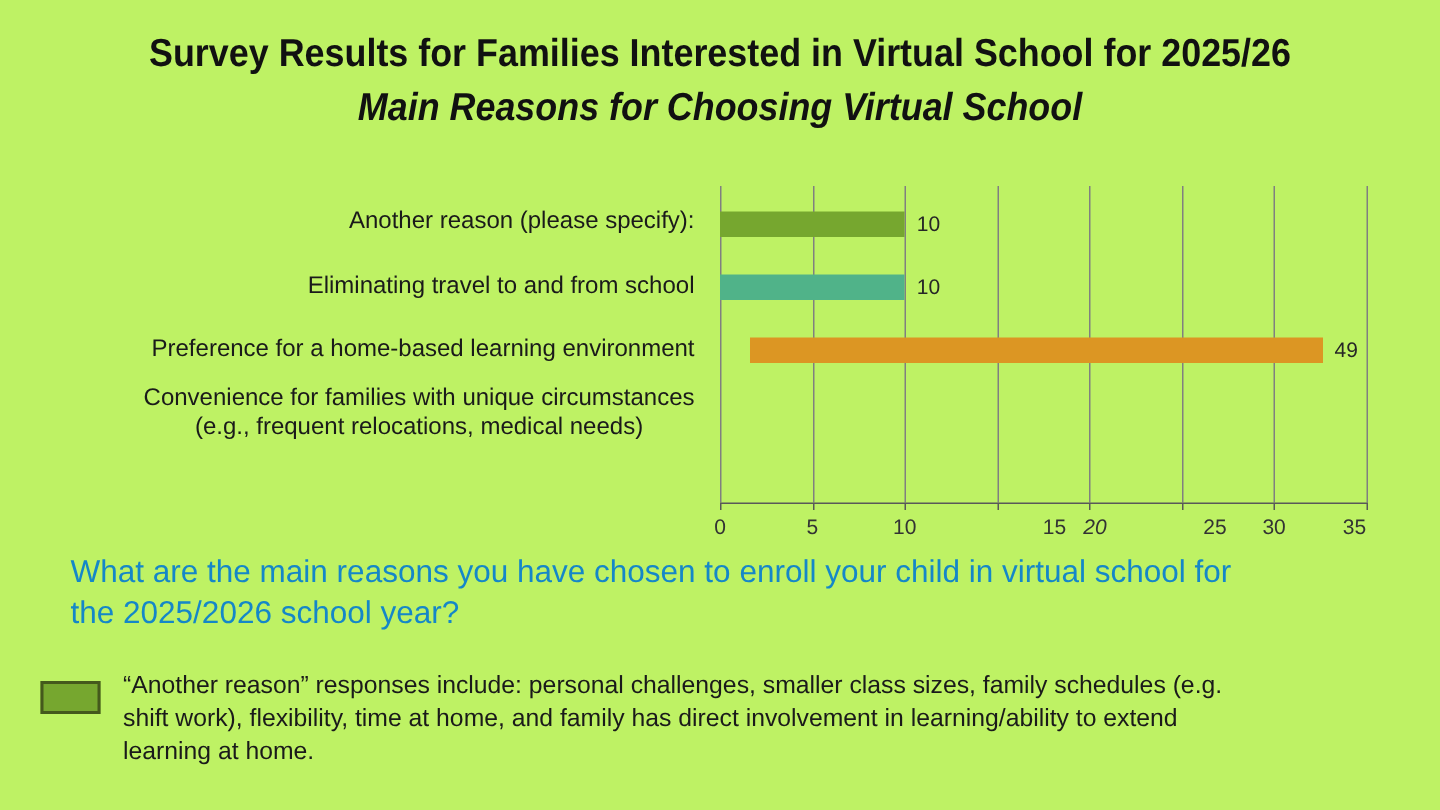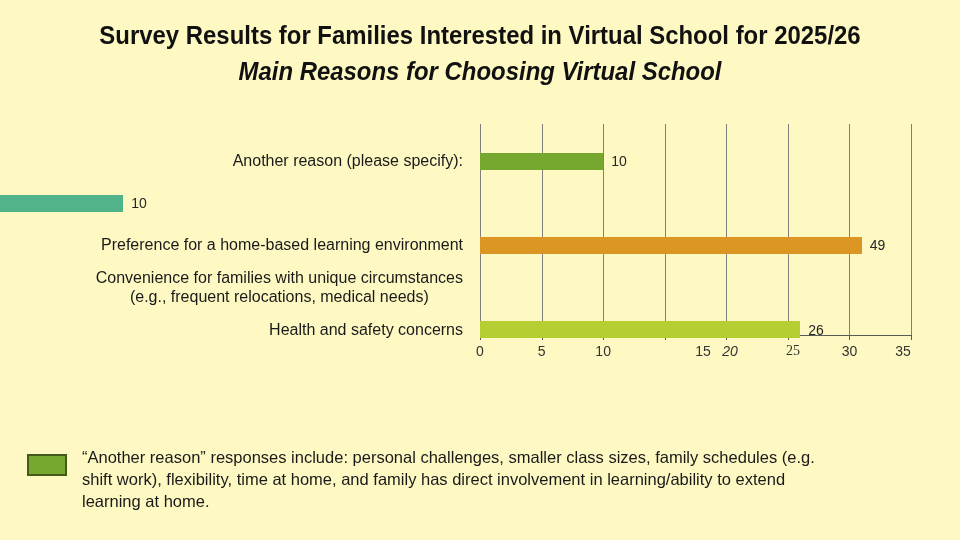--- a/index.html
+++ b/index.html
@@ -1,36 +1,36 @@
 <!DOCTYPE html>
 <html><head>
 <meta charset="utf-8">
 <style>
   html,body{margin:0;padding:0;background:#e9e9e9;}
   .slide{
-    position:relative;width:960px;height:540px;background:#fef9c3;
+    position:relative;width:960px;height:540px;background:#bef264;
     font-family:"Liberation Sans", sans-serif;overflow:hidden;margin:0 auto;
   }
   
   .title-line{
     position:absolute;left:0;width:960px;text-align:center;color:#111111;
     font-weight:700;font-size:26px;line-height:34px;
     transform:scaleX(0.92);transform-origin:50% 50%;
     white-space:nowrap;
   }
   .title-1{top:18px;}
   .title-2{top:54px;font-style:italic;}
   
   .plot-grid{position:absolute;left:480px;top:124px;width:431px;height:211px;}
   .gridline{position:absolute;top:0;bottom:0;width:1px;background:#808080;}
   .axis-line{position:absolute;left:480px;top:335px;width:432px;border-top:1px solid #595959;}
   .axis-tick{position:absolute;top:336px;width:1px;height:4px;background:#595959;}
   .tick-label{position:absolute;top:343px;width:34px;margin-left:-17px;text-align:center;
     font-size:14px;color:#333333;}
-  .rows{position:absolute;left:0;top:140px;width:792px;height:211px;}
+  .rows{position:absolute;left:0;top:128px;width:792px;height:211px;}
   .chart-row{position:absolute;left:0;width:960px;display:flex;align-items:center;}
   .cat-cell{width:480px;padding-right:17px;box-sizing:border-box;text-align:right;
     font-size:16px;line-height:1.18;color:#1a1a1a;}
   .cat-cell span{display:inline-block;text-align:center;white-space:pre-line;vertical-align:middle;}
   .bar-cell{flex:1;display:flex;align-items:center;height:100%;}
   .bar{height:17px;}
   .bar-value{margin-left:8px;font-size:14px;color:#262626;}
   
   .question{
     position:absolute;left:47px;top:368px;width:912px;
@@ -68,60 +68,56 @@
         <div class="tick-label" style="left: 480px;">0</div>
         <div class="axis-tick" style="left: 541.571px;"></div>
         <div class="tick-label" style="left: 541.571px;">5</div>
         <div class="axis-tick" style="left: 603.143px;"></div>
         <div class="tick-label" style="left: 603.143px;">10</div>
         <div class="axis-tick" style="left: 664.714px;"></div>
         <div class="tick-label" style="left: 703px;">15</div>
         <div class="axis-tick" style="left: 726.286px;"></div>
         <div class="tick-label" style="left: 730px; font-style: italic;">20</div>
         <div class="axis-tick" style="left: 787.857px;"></div>
-        <div class="tick-label" style="left: 793px; font-family: Liberation Serif, serif;">25</div>
+        <div class="tick-label" style="left: 810px;">25</div>
         <div class="axis-tick" style="left: 849.429px;"></div>
         <div class="tick-label" style="left: 849.429px;">30</div>
         <div class="axis-tick" style="left: 911px;"></div>
         <div class="tick-label" style="left: 903px;">35</div>
       </div>
     <div class="rows" id="rows">
         <div class="chart-row" style="top: 0px; height: 42.2px;">
           <div class="cat-cell"><span>Another reason (please specify):</span></div>
           <div class="bar-cell">
             <div class="bar" style="width: 123.143px; background: rgb(118, 167, 47);"></div>
             <div class="bar-value">10</div>
           </div>
         </div>
         <div class="chart-row" style="top: 42.2px; height: 42.2px;">
+          <div class="cat-cell"><span>Eliminating travel to and from school</span></div>
           <div class="bar-cell">
             <div class="bar" style="width: 123.143px; background: rgb(80, 179, 137);"></div>
             <div class="bar-value">10</div>
           </div>
         </div>
-        <div class="chart-row" style="top: 84.4px; height: 42.2px;">
+        <div class="chart-row" style="top: 84.4px; height: 42.2px; gap: 20px;">
           <div class="cat-cell"><span>Preference for a home-based learning environment</span></div>
           <div class="bar-cell">
             <div class="bar" style="width: 381.743px; background: rgb(220, 150, 35);"></div>
             <div class="bar-value">49</div>
           </div>
         </div>
         <div class="chart-row" style="top: 126.6px; height: 42.2px;">
           <div class="cat-cell"><span>Convenience for families with unique circumstances
 (e.g., frequent relocations, medical needs)</span></div>
         </div>
-        <div class="chart-row" style="top: 168.8px; height: 42.2px;">
-          <div class="cat-cell"><span>Health and safety concerns</span></div>
-          <div class="bar-cell">
-            <div class="bar" style="width: 320.171px; background: rgb(181, 206, 50);"></div>
-            <div class="bar-value">26</div>
-          </div>
-        </div>
       </div>
   </div>
 
+  <div class="question" style="color: rgb(21, 135, 200);">What are the main reasons you have chosen to enroll your child in virtual school for
+the 2025/2026 school year?</div>
 
   <div class="note-swatch" style="background: rgb(118, 167, 47); border: 2.5px solid rgb(68, 89, 28);"></div>
   <div class="note-text">“Another reason” responses include: personal challenges, smaller class sizes, family schedules (e.g.
 shift work), flexibility, time at home, and family has direct involvement in learning/ability to extend
 learning at home.</div>
 
 </div>
 
 </body></html>

